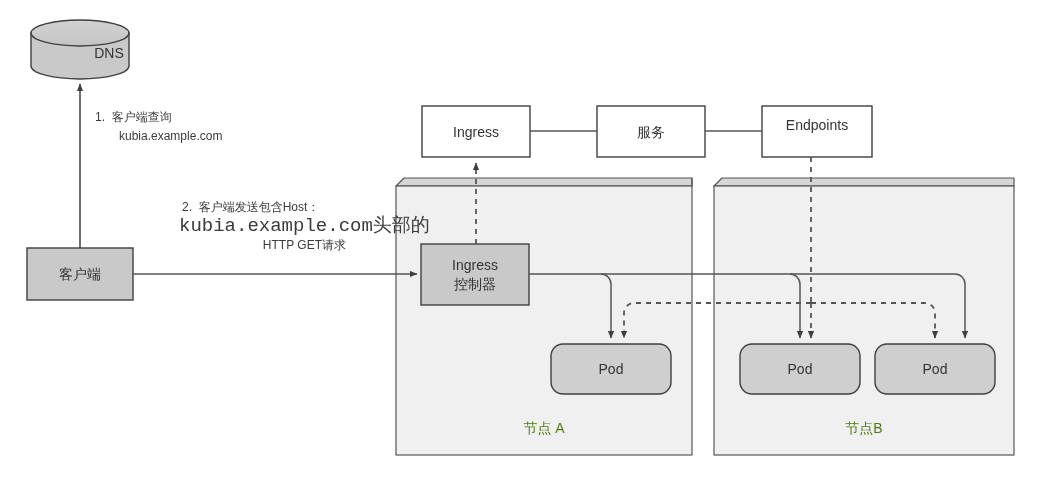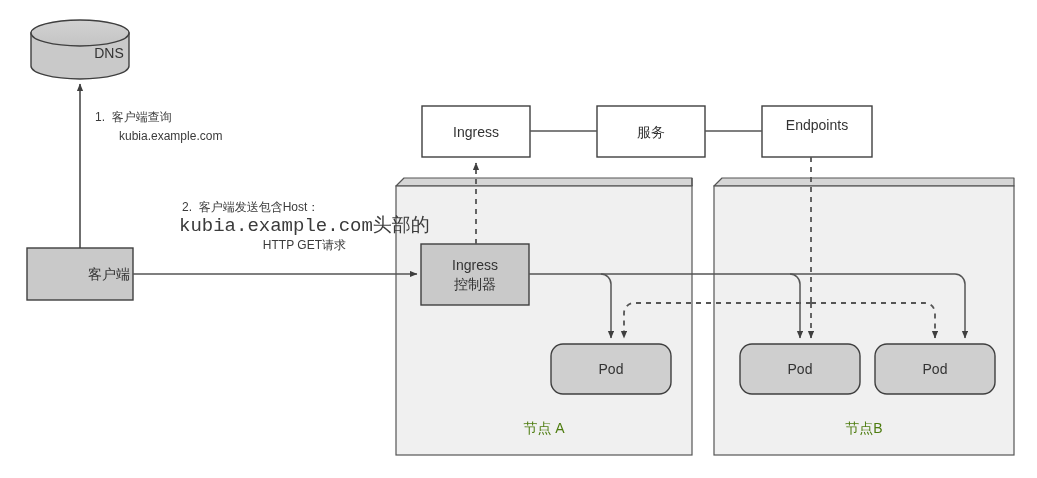--- a/index.html
+++ b/index.html
@@ -77,21 +77,21 @@
 
     <path d="M601,274 A10,10 0 0 1 611,284 L611,338" fill="none" stroke="#555" stroke-width="1.5" marker-end="url(#ah)"></path>
 
     <path d="M790,274 A10,10 0 0 1 800,284 L800,338" fill="none" stroke="#555" stroke-width="1.5" marker-end="url(#ah)"></path>
 
     <path d="M955,274 A10,10 0 0 1 965,284 L965,338" fill="none" stroke="#555" stroke-width="1.5" marker-end="url(#ah)"></path>
   </svg>
 
   <div class="boxtext" style="left:31px;top:33px;width:98px;height:40px;margin-left:29px;">DNS</div>
 
-  <div class="boxtext" style="left:27px;top:248px;width:106px;height:52px;padding-left:29px;">客户端</div>
+  <div class="boxtext" style="left:27px;top:248px;width:106px;height:52px;">客户端</div>
 
   <div class="boxtext" style="left:422px;top:106px;width:108px;height:51px;">Ingress</div>
 
   <div class="boxtext" style="left:597px;top:106px;width:108px;height:51px;">服务</div>
 
   <div class="boxtext" style="left:762px;top:106px;width:110px;height:37px;">Endpoints</div>
 
   <div style="position:absolute;left:421px;top:244px;width:108px;height:61px;
               display:flex;flex-direction:column;align-items:center;justify-content:center;
               color:#333;font-size:14px;line-height:19px;">

